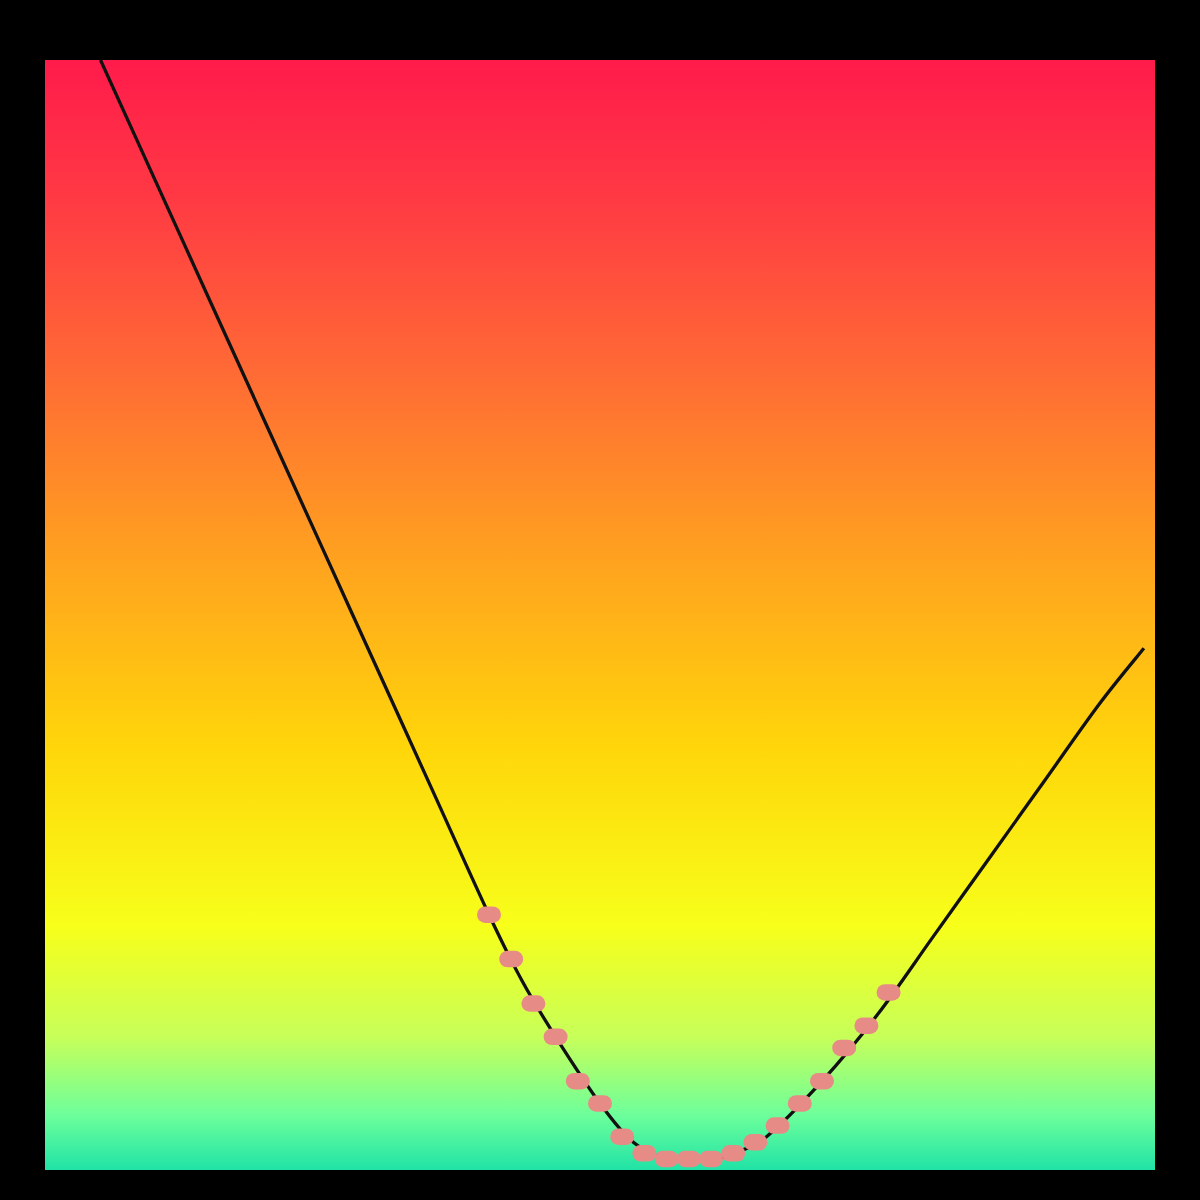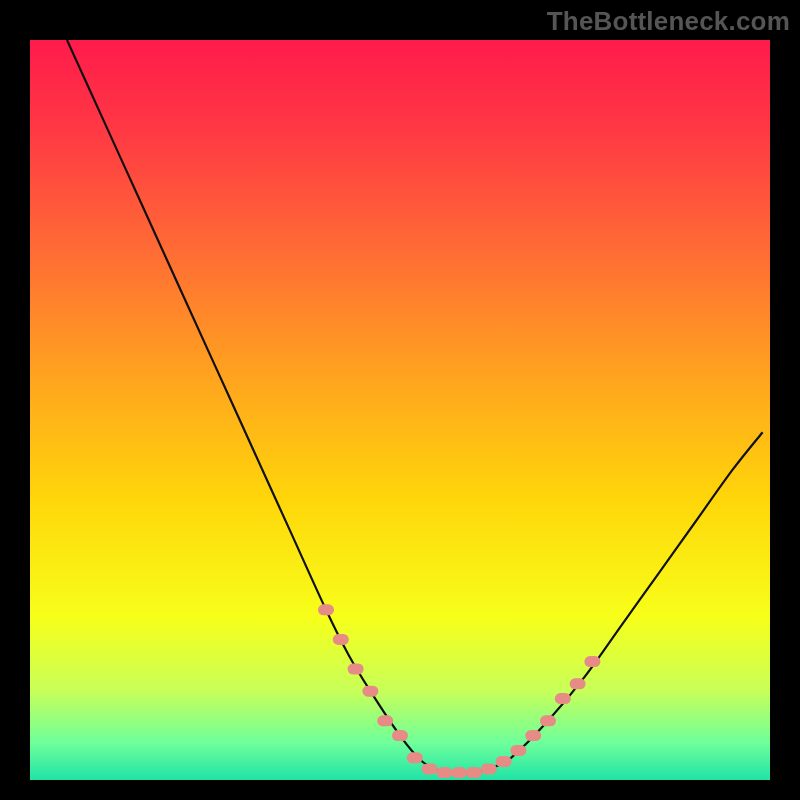--- a/index.html
+++ b/index.html
@@ -33,21 +33,20 @@
   .marker {
     fill: #e78b87;
     stroke: #e78b87;
     stroke-width: 0;
   }
 </style>
 </head>
 <body>
 
 <div class="frame">
-  <div class="watermark">TheBottleneck.com</div>
   <div class="plot">
     <svg id="svg" width="740" height="740" viewBox="0 0 740 740">
       <defs>
         <linearGradient id="bg-grad" x1="0" y1="0" x2="0" y2="1">
             <stop offset="0%" stop-color="#ff1b4b"></stop>
             <stop offset="12%" stop-color="#ff3844"></stop>
             <stop offset="28.000000000000004%" stop-color="#ff6a35"></stop>
             <stop offset="45%" stop-color="#ffa21f"></stop>
             <stop offset="62%" stop-color="#ffd60a"></stop>
             <stop offset="78%" stop-color="#f7ff1a"></stop>

